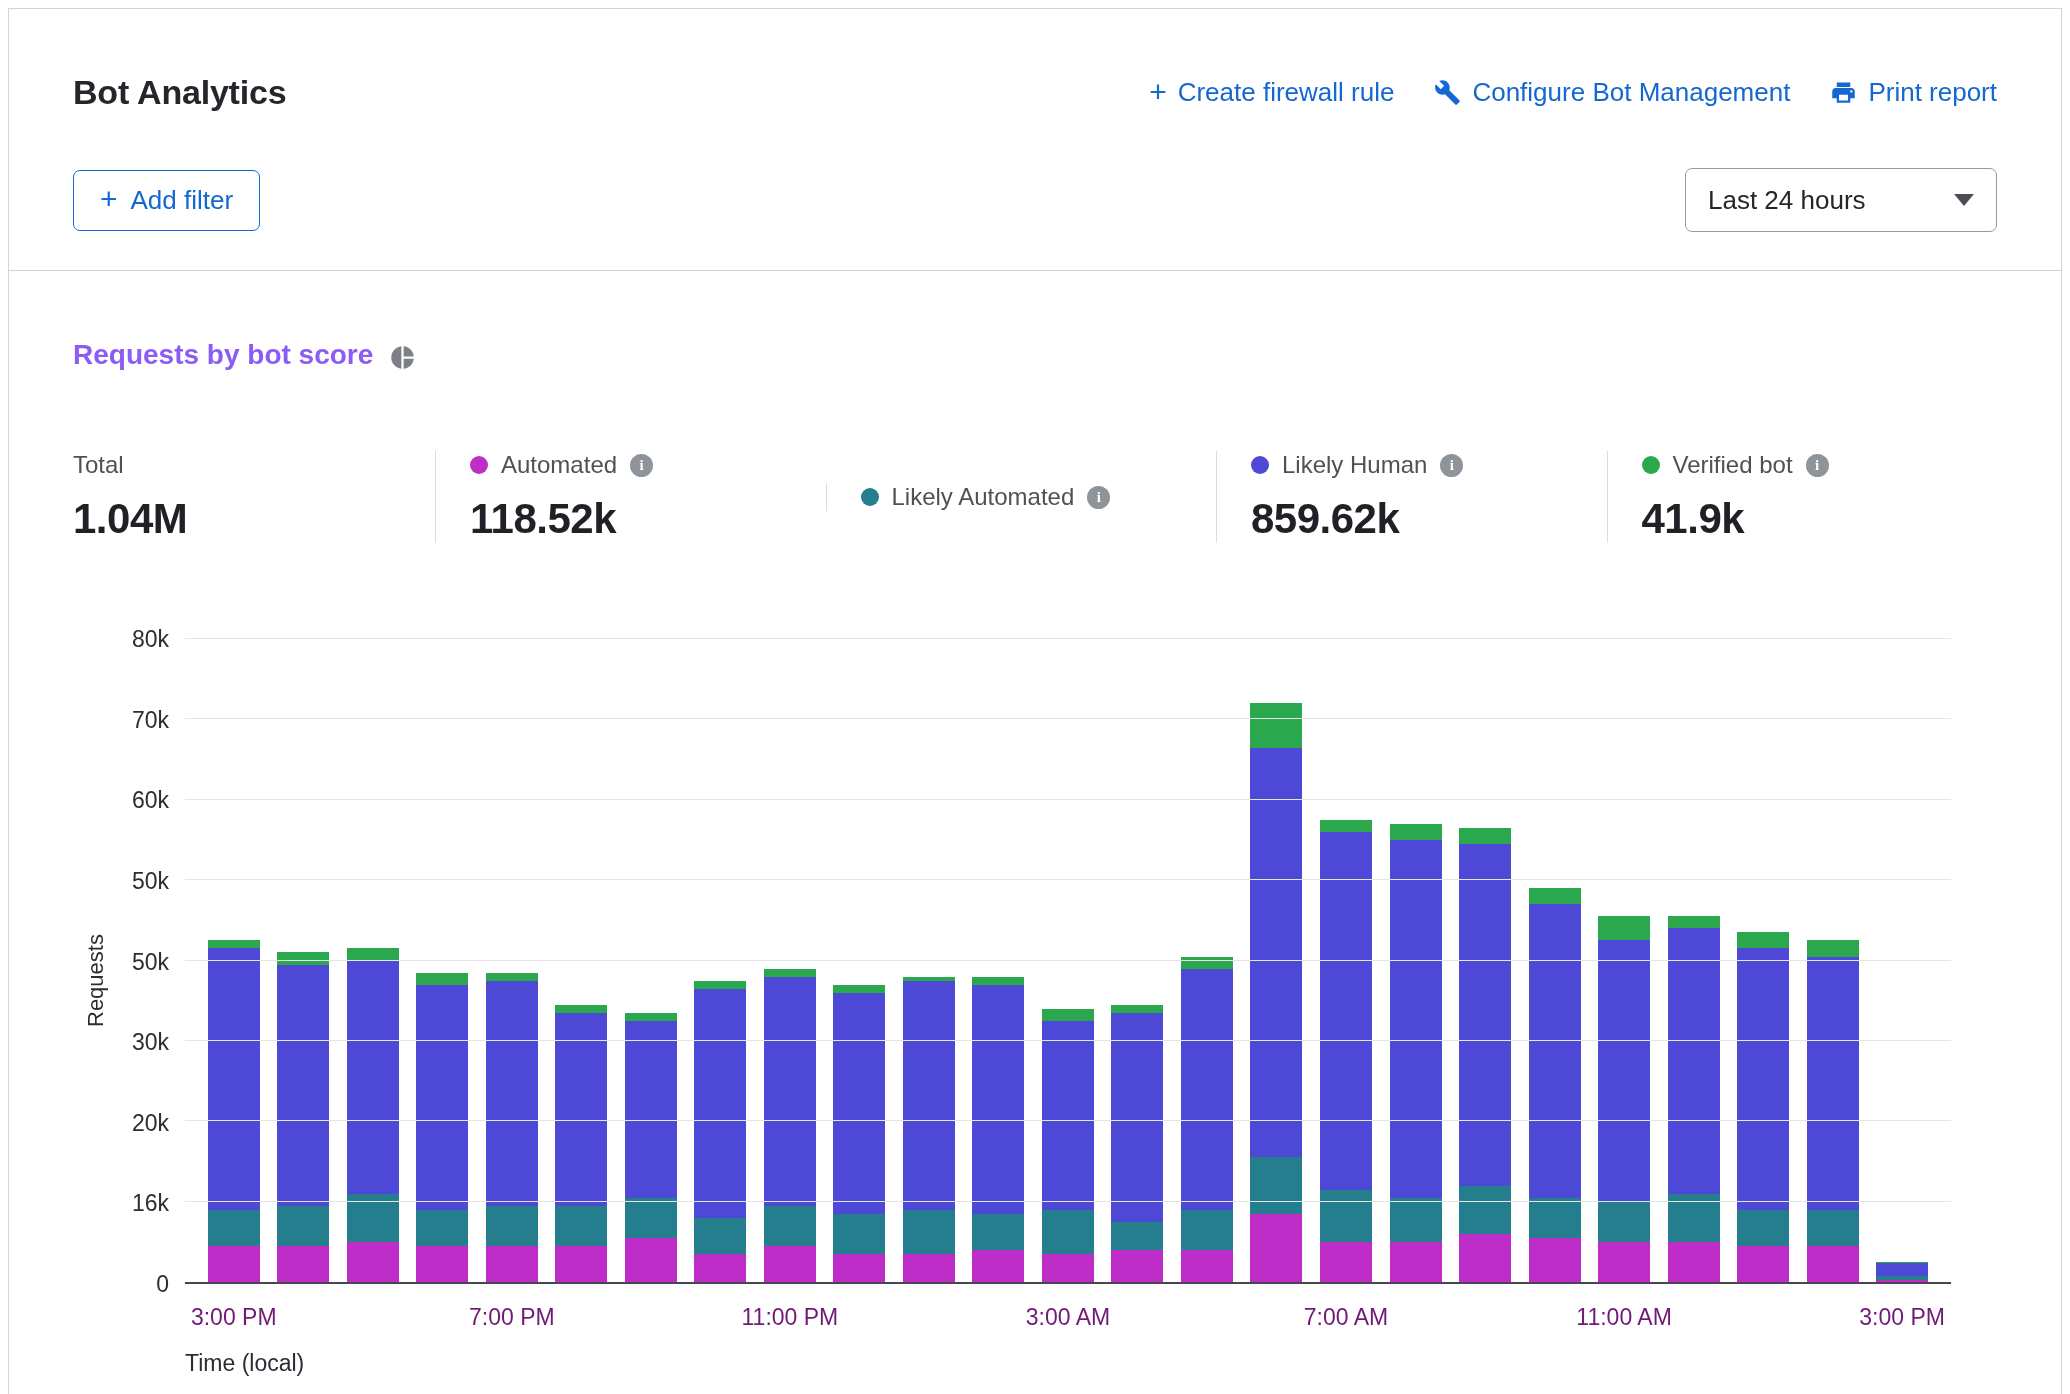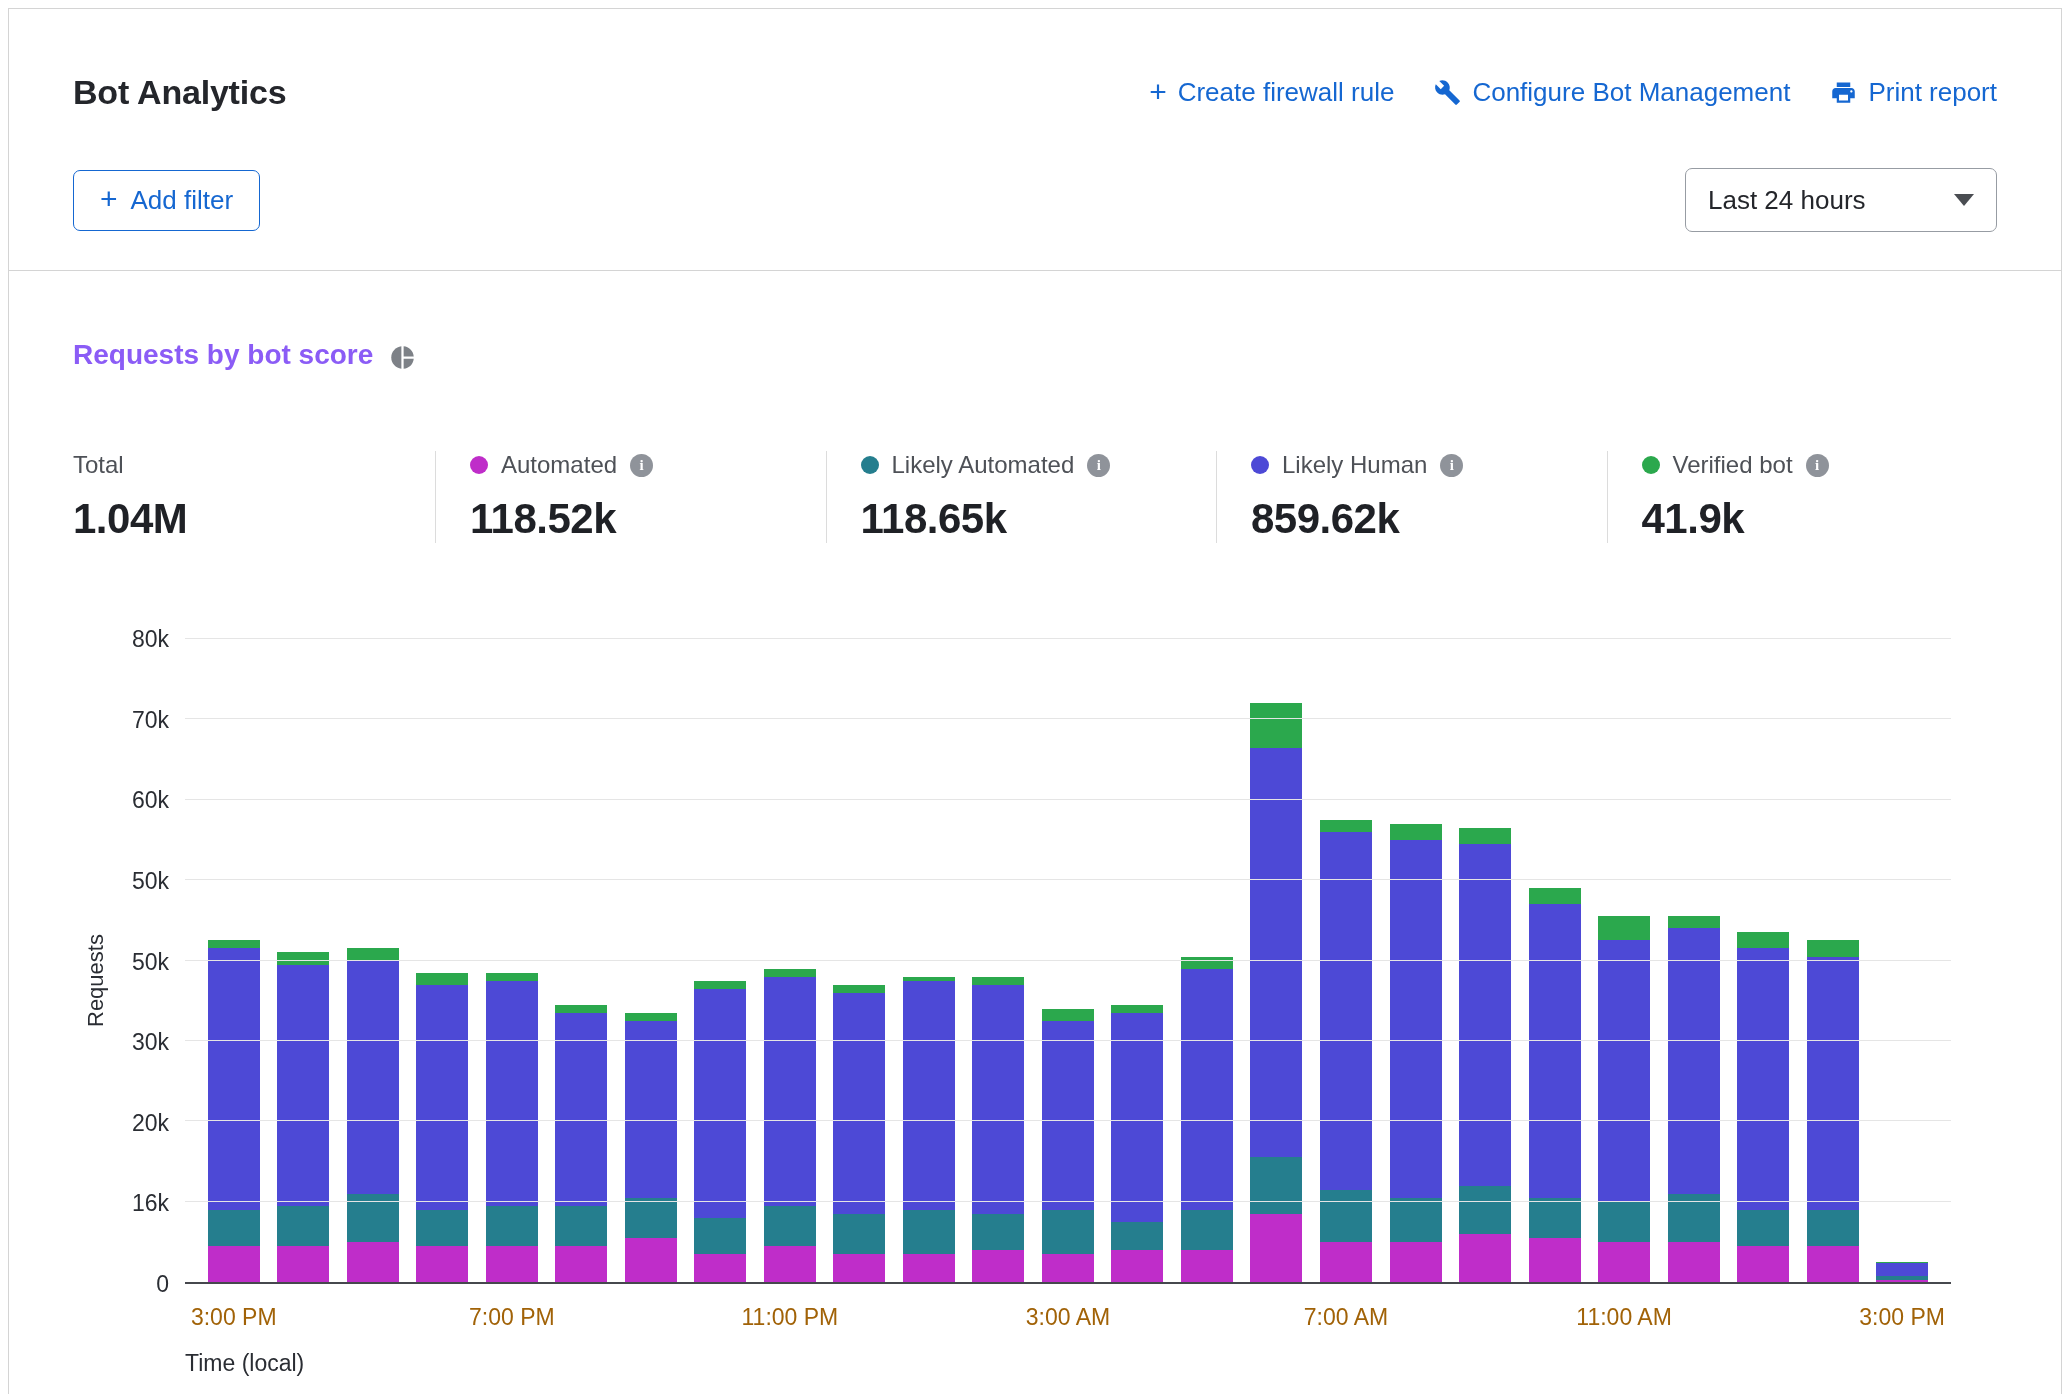--- a/index.html
+++ b/index.html
@@ -85,21 +85,21 @@
     padding: 0 14px;
   }
   .bar-slot {
     position: relative; width: 52px; height: 100%;
     display: flex; flex-direction: column-reverse; justify-content: flex-start;
     cursor: pointer;
   }
   .seg { width: 100%; flex: none; }
   .x-tick {
     position: absolute; top: calc(100% + 22px); left: 50%; transform: translateX(-50%);
-    font-size: 23px; color: #a16207; white-space: nowrap;
+    font-size: 23px; color: #701a75; white-space: nowrap;
   }
   .x-axis-title { margin-top: 66px; margin-right: 46px; text-align: left; font-size: 23px; color: #2a2d33; }
 </style>
 </head>
 <body style="--link: #1567D1;">
 
 <div class="card">
 
   <div class="card-header">
     <div class="header-top">
@@ -175,21 +175,20 @@
         </div>
         <div class="stat-value">118.52k</div>
       </div>
 
       <div class="stat stat-col">
         <div class="stat-label-row">
           <span class="legend-dot" style="background: rgb(37, 126, 142);"></span>
           <span>Likely Automated</span>
           <span class="info-icon">i</span>
         </div>
-        <div class="stat-value">118.65k</div>
       </div>
 
       <div class="stat stat-col">
         <div class="stat-label-row">
           <span class="legend-dot" style="background: rgb(77, 73, 214);"></span>
           <span>Likely Human</span>
           <span class="info-icon">i</span>
         </div>
         <div class="stat-value">859.62k</div>
       </div>

